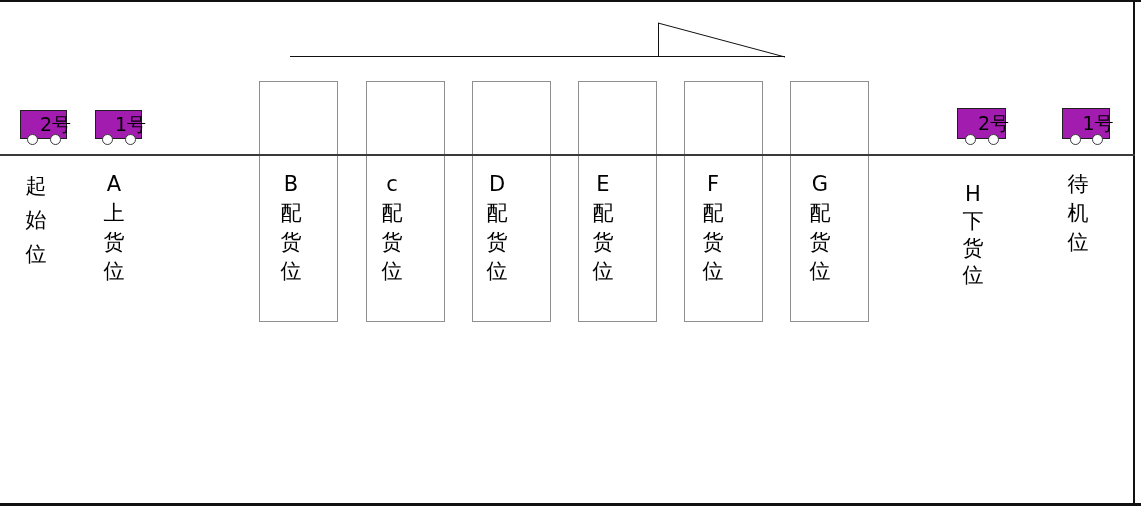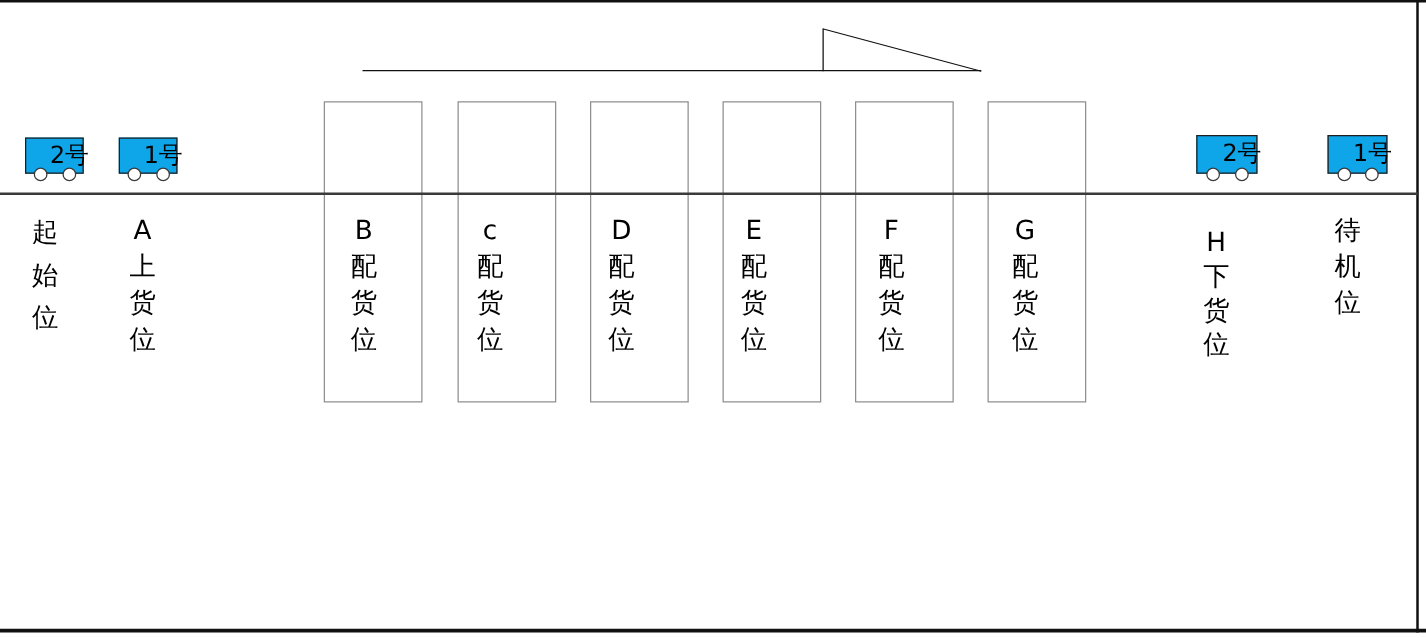--- a/index.html
+++ b/index.html
@@ -32,21 +32,21 @@
   .station-box{
     position:absolute;top:81px;width:77px;height:239px;
     border:1px solid var(--station-box-border);
     background:transparent;
   }
   
   .cart{
     position:absolute;
     border:1.5px solid var(--cart-border);
     box-sizing:border-box;
-    background:#0ea5e9;
+    background:#a21caf;
     padding-left:24px;
   }
   .cart .cart-label{
     display:flex;align-items:center;justify-content:center;
     width:100%;height:100%;
     font-size:19px;line-height:19px;white-space:nowrap;
   }
   .wheel{
     position:absolute;width:11px;height:11px;
     border:1px solid var(--track);

